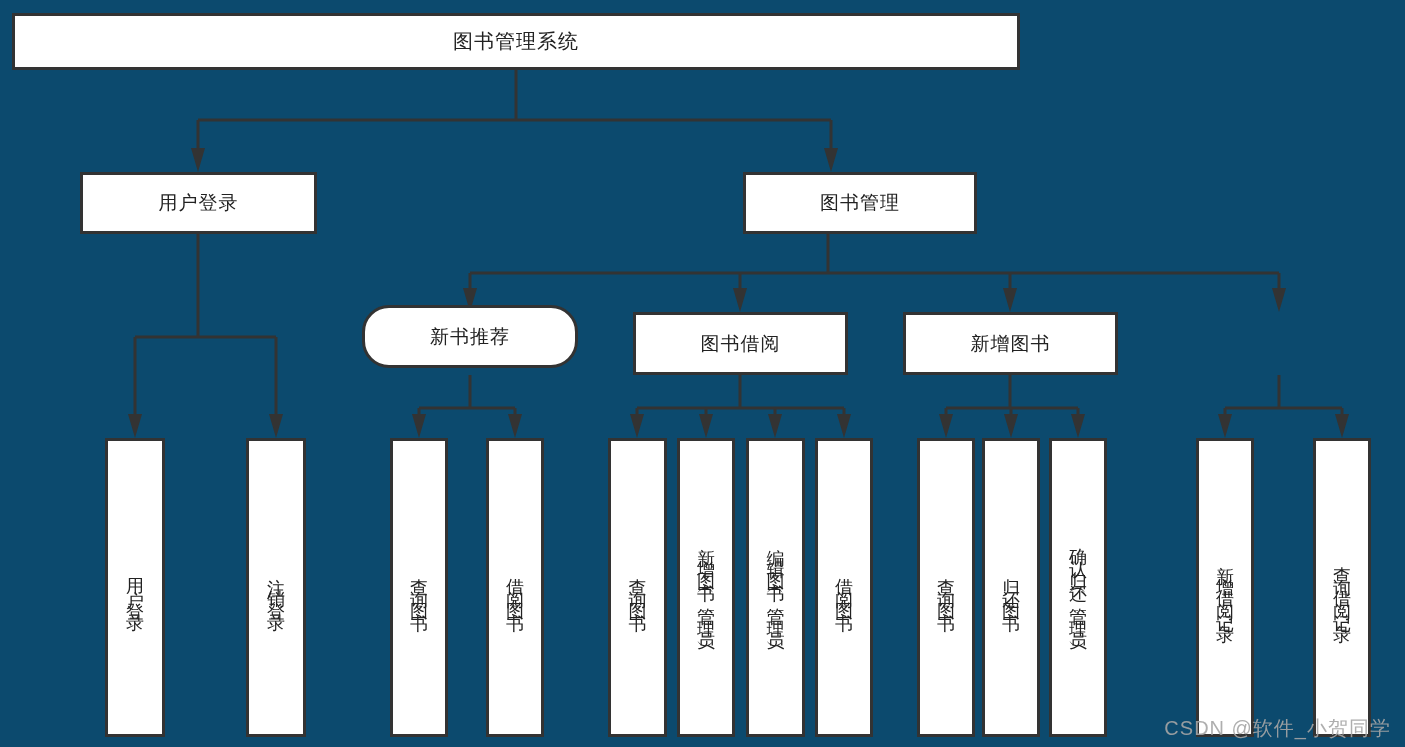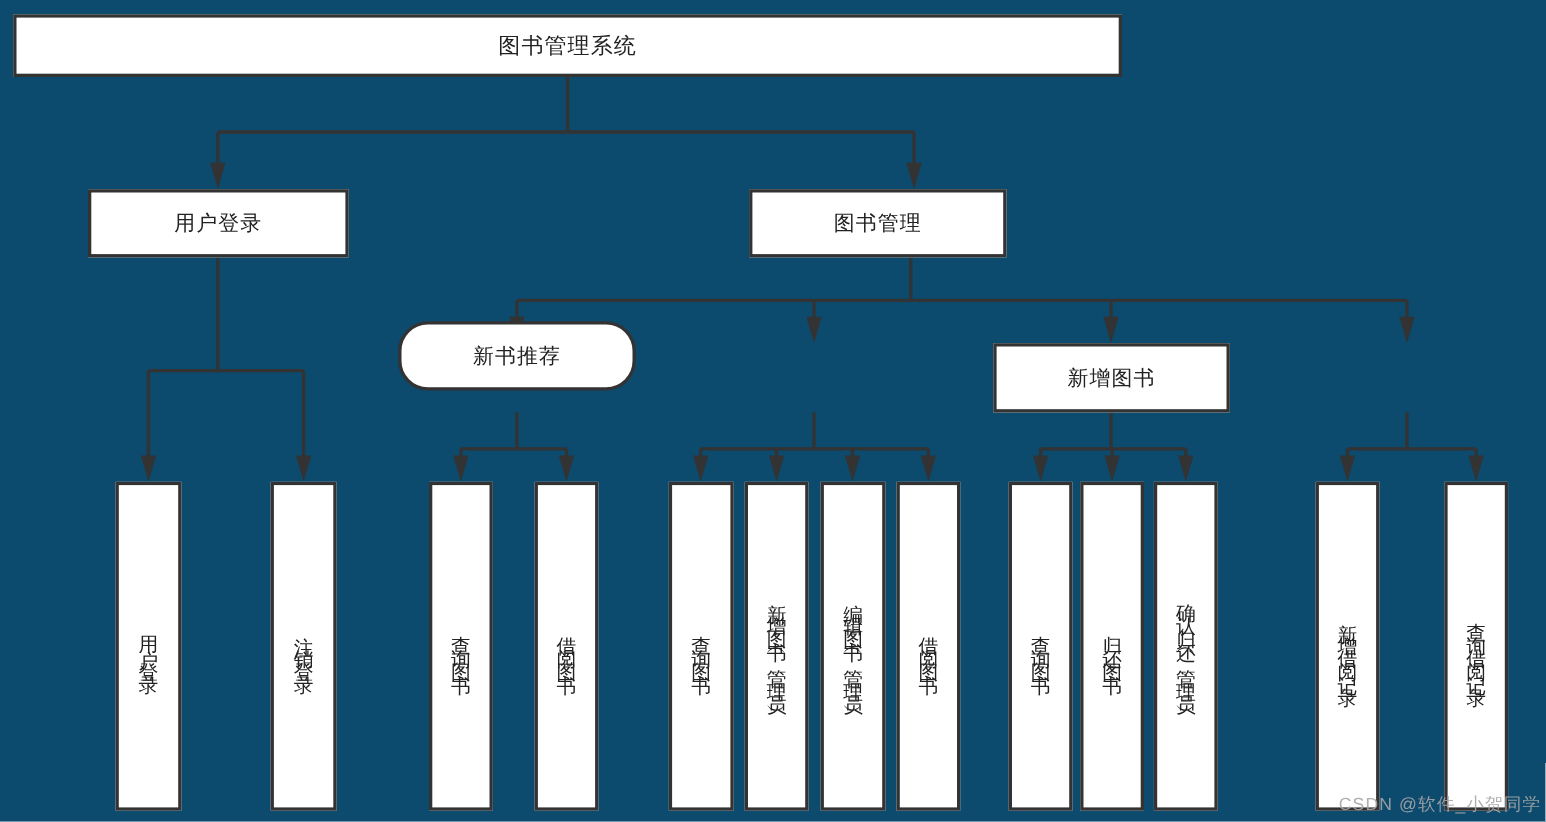--- a/index.html
+++ b/index.html
@@ -31,23 +31,23 @@
   .box.root { font-size:20px; }
   .box.v {
     writing-mode:vertical-rl;
     text-orientation:mixed;
     font-size:18px;
     letter-spacing:12px;
     line-height:1;
   }
   .watermark {
     position:absolute;
-    right:4px;
+    right:14px;
     bottom:5px;
-    font-size:16px;
+    font-size:20px;
     color:rgba(165,165,165,0.9);
     letter-spacing:1px;
     z-index:5;
     white-space:nowrap;
   }
 </style>
 </head>
 <body>
 
 <div class="canvas">
@@ -68,23 +68,24 @@
              M630 414 L644 414 L637 438 Z  M699 414 L713 414 L706 438 Z
              M768 414 L782 414 L775 438 Z  M837 414 L851 414 L844 438 Z
              M939 414 L953 414 L946 438 Z  M1004 414 L1018 414 L1011 438 Z
              M1071 414 L1085 414 L1078 438 Z
              M1218 414 L1232 414 L1225 438 Z  M1335 414 L1349 414 L1342 438 Z" fill="#333333" stroke="none"></path>
   </svg>
 
   <div class="box h root" style="left:12px; top:13px; width:1008px; height:57px;">图书管理系统</div>
 
   <div class="box h" style="left:80px; top:172px; width:237px; height:62px;">用户登录</div>
-  <div class="box h" style="left:681px; top:172px; width:234px; height:62px;">图书管理</div>
+  <div class="box h" style="left:743px; top:172px; width:234px; height:62px;">图书管理</div>
 
-  <div class="box h" style="left:362px; top:292px; width:216px; height:63px;border-radius:27px;">新书推荐</div>
+  <div class="box h" style="left:362px; top:305px; width:216px; height:63px;border-radius:27px;">新书推荐</div>
+  <div class="box h" style="left:633px; top:312px; width:215px; height:63px;">图书借阅</div>
   <div class="box h" style="left:903px; top:312px; width:215px; height:63px;">新增图书</div>
 
   <div class="box v" style="left:105px; top:438px; width:60px; height:299px;">用户登录</div>
   <div class="box v" style="left:246px; top:438px; width:60px; height:299px;">注销登录</div>
 
   <div class="box v" style="left:390px; top:438px; width:58px; height:299px;">查询图书</div>
   <div class="box v" style="left:486px; top:438px; width:58px; height:299px;">借阅图书</div>
 
   <div class="box v" style="left:608px; top:438px; width:59px; height:299px;">查询图书</div>
   <div class="box v" style="left:677px; top:438px; width:58px; height:299px;">新增图书（管理员）</div>

